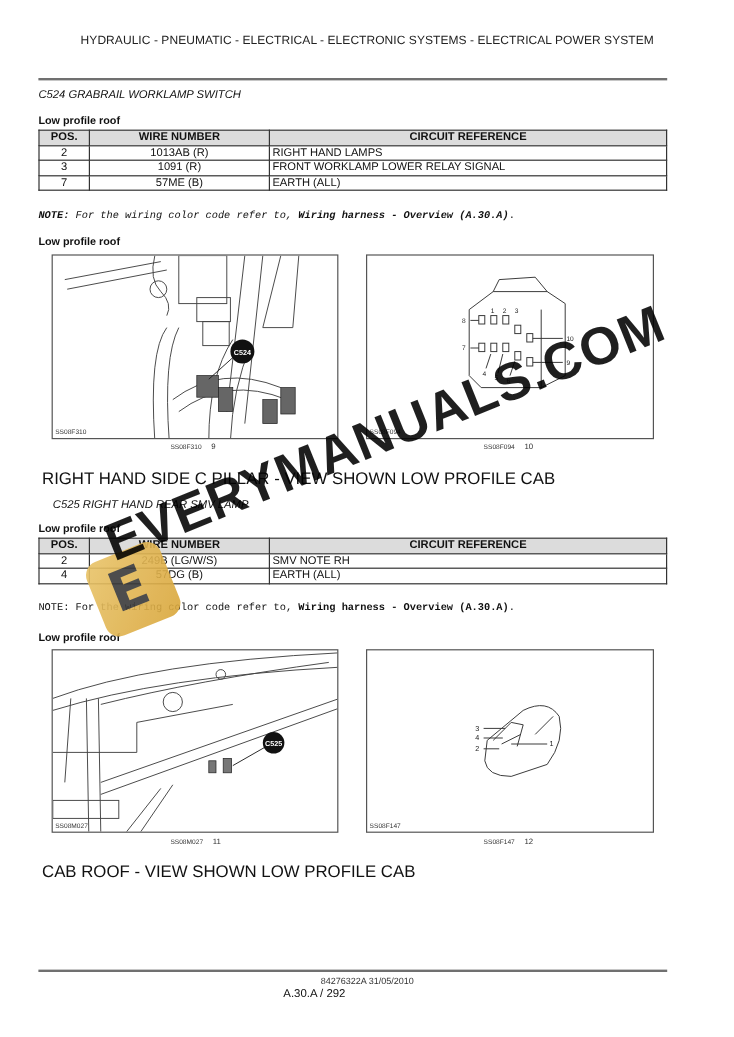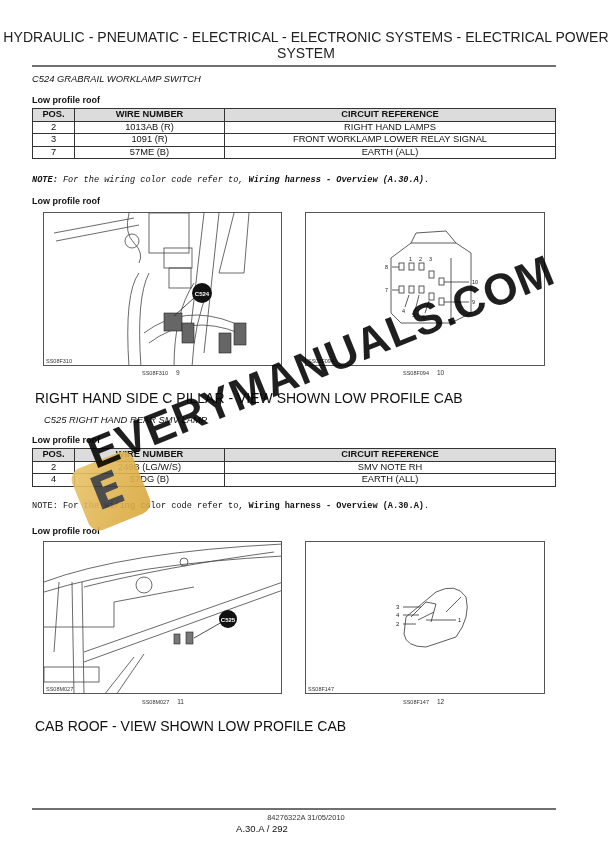--- a/index.html
+++ b/index.html
@@ -1,36 +1,36 @@
 <!DOCTYPE html>
 <html><head>
 <meta charset="utf-8">
 <style>
   * { box-sizing: border-box; margin: 0; padding: 0; }
   html, body { width: 612px; height: 864px; background: #ffffff; overflow: hidden; }
   body { position: relative; font-family: "Liberation Sans", sans-serif; color: #111; }
 
-  .header-title { position: absolute; left: 0; width: 612px; top: 29px; text-align: center; font-size: 14px; color: #222; letter-spacing: 0.05px; }
+  .header-title { position: absolute; left: 0; width: 612px; top: 29px; text-align: center; font-size: 10px; color: #222; letter-spacing: 0.05px; }
   .rule { position: absolute; left: 32px; width: 524px; height: 2px; background: #707070; }
   .rule.top { top: 65px; }
   .rule.bottom { top: 808px; }
 
   .section-title { position: absolute; left: 32px; font-size: 9.4px; font-weight: normal; font-style: italic; color: #111; }
   .subhead { position: absolute; left: 32px; font-size: 9px; font-weight: bold; color: #111; }
   .note { position: absolute; left: 32px; font-size: 8.6px; color: #111; font-family: Liberation Mono, monospace; }
   .note .n-label { font-weight: bold; font-style: italic; }
   .note .n-text-i { font-style: italic; }
   .note .n-link { font-weight: bold; }
   .caption { position: absolute; left: 35px; font-size: 14px; color: #111; text-align: center; }
 
   table.wires { position: absolute; left: 32px; width: 524px; border-collapse: collapse; font-size: 9.3px; }
   table.wires th, table.wires td { border: 1px solid #333; height: 12.5px; line-height: 11px; padding: 0 2px; }
   table.wires th { background: #dcdcdc; font-weight: bold; text-align: center; }
   table.wires td.c { text-align: center; }
-  table.wires td.l { text-align: center; margin-top: 20px; }
+  table.wires td.l { text-align: left; margin-top: 20px; }
   table.wires { border: 1.5px solid #222; }
 
   .figure { position: absolute; border: 1px solid #555; background: #fff; overflow: hidden; }
   .fig-code { position: absolute; left: 2px; bottom: 1px; font-size: 5.5px; color: #333; }
   .fig-cap { position: absolute; font-size: 5.5px; color: #333; }
   .fig-cap .num { font-size: 6.5px; margin-left: 8px; }
 
   .footer-code { position: absolute; left: 0; width: 612px; top: 813px; text-align: center; font-size: 7.5px; color: #333; }
   .footer-page { position: absolute; left: 0; width: 524px; top: 823px; text-align: center; font-size: 9.5px; color: #111; }
 

